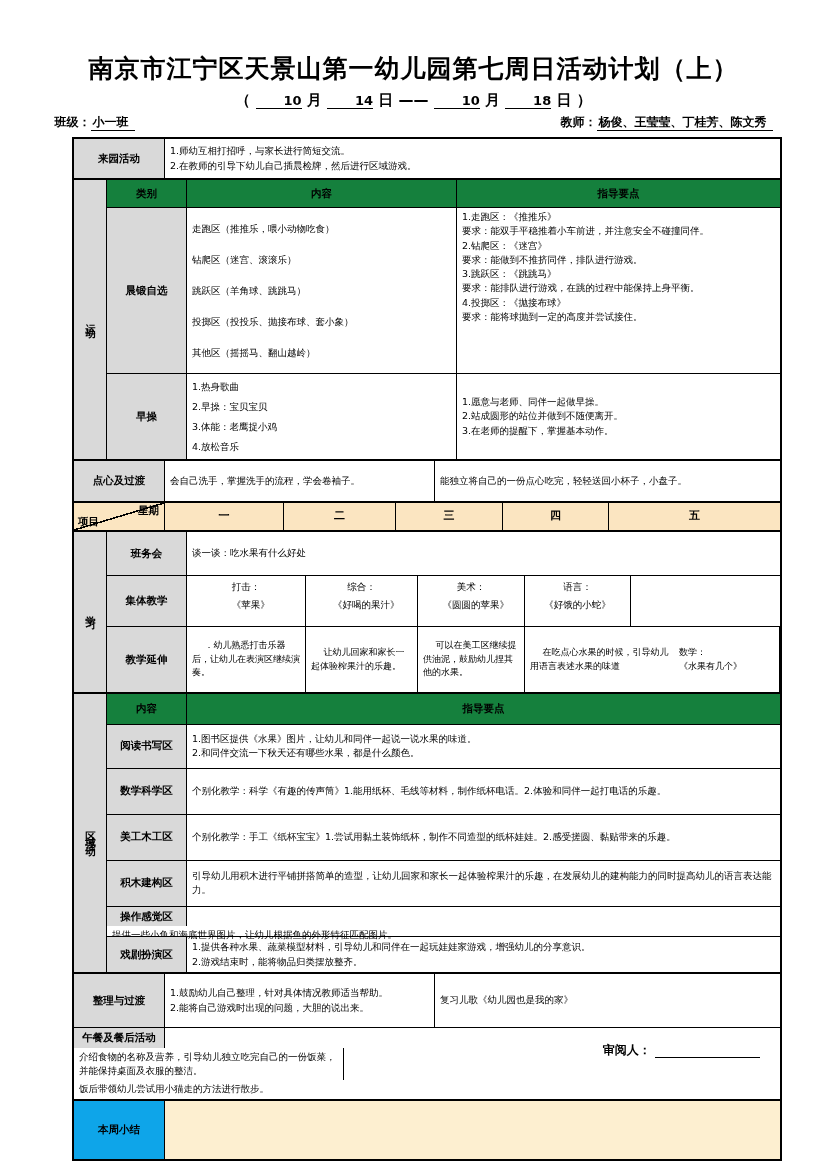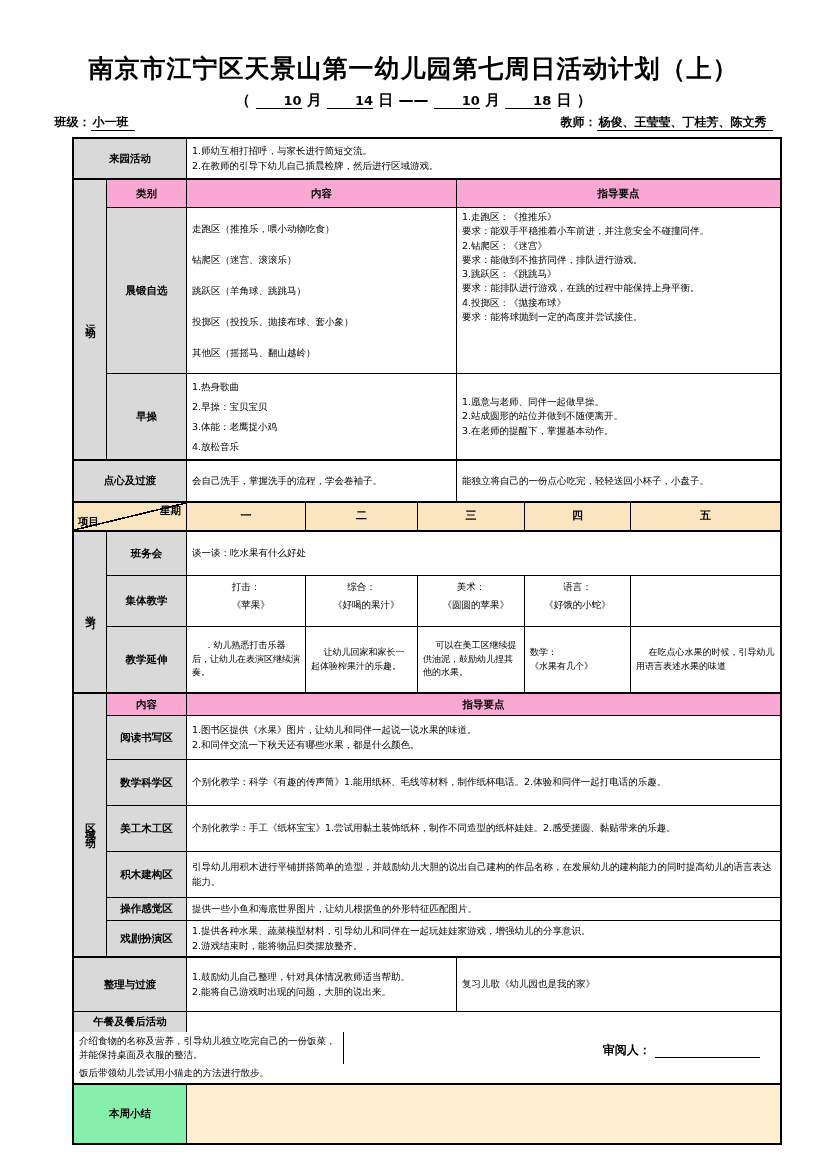--- a/index.html
+++ b/index.html
@@ -40,31 +40,31 @@
     border-right:1px solid #000;box-sizing:border-box;
     padding:2px 5px;display:flex;flex-direction:column;justify-content:center;
   }
   .cell.last{border-right:none;}
   .cell.top{justify-content:flex-start;}
   .lbl{
     background:#D9D9D9;align-items:center;text-align:center;
     font-size:10.5px;font-weight:bold;
   }
   .hdr{
-    background:#f9a8d4;align-items:center;text-align:center;
+    background:#15803d;align-items:center;text-align:center;
     font-size:10.5px;font-weight:bold;
   }
   .vert{
     writing-mode:vertical-lr;text-orientation:upright;
     letter-spacing:5px;justify-content:center;align-items:center;
     display:flex;flex-direction:row;
   }
   .w-a{width:33px;}
   .w-b{width:80px;}
-  .w-ab{width:113px;}
+  .w-ab{width:91px;}
   .w-c1{width:270px;}
   .w-c2{flex:1;}
   .w-full{flex:1;}
   .w-d1{width:119px;} .w-d2{width:112px;} .w-d3{width:107px;} .w-d4{width:106px;} .w-d5{flex:1;}
   .pre{white-space:pre-line;}
   .morning-content{line-height:31px;}
   .exercise-content{line-height:20px;}
   .lesson-cell{font-size:9.5px;line-height:1.9;text-align:center;}
   .ext-cell{font-size:9px;line-height:1.55;}
   .ext-cell.indent{text-indent:1.4em;}
@@ -89,21 +89,21 @@
   .h-snack{min-height:40px;}
   .h-week{height:27px;}
   .h-classmeet{min-height:43px;}
   .h-lessons{min-height:50px;}
   .h-ext{min-height:65px;}
   .h-reghdr{min-height:21px;}
   .h-reg1{min-height:43px;}
   .h-reg2{min-height:45px;}
   .h-reg3{min-height:45px;}
   .h-reg4{min-height:45px;}
-  .h-reg5{min-height:22px;}
+  .h-reg5{min-height:22px;flex-direction:column;}
   .h-reg6{min-height:35px;}
   .h-tidy{min-height:53px;}
   .h-lunch{min-height:45px;flex-direction:column;}
   .h-summary{min-height:58px;}
   .reviewer-line{
     position:absolute;right:67px;top:1042px;
     font-size:12px;font-weight:bold;
   }
   .reviewer-line .blank{
     display:inline-block;width:105px;border-bottom:1.5px solid #000;
@@ -216,23 +216,23 @@
         <div class="cell w-d3 pre top lesson-cell">美术：
 　《圆圆的苹果》</div>
         <div class="cell w-d4 pre top lesson-cell">语言：
 《好饿的小蛇》</div>
       </div>
       <div class="irow h-ext">
         <div class="cell lbl w-b">教学延伸</div>
         <div class="cell w-d1 pre ext-cell indent">．幼儿熟悉打击乐器后，让幼儿在表演区继续演奏。</div>
         <div class="cell w-d2 pre ext-cell indent">让幼儿回家和家长一起体验榨果汁的乐趣。</div>
         <div class="cell w-d3 pre ext-cell indent">可以在美工区继续提供油泥，鼓励幼儿捏其他的水果。</div>
+        <div class="cell last w-d5 pre ext-cell indent">在吃点心水果的时候，引导幼儿用语言表述水果的味道</div>
         <div class="cell w-d4 pre ext-cell">数学：
 《水果有几个》</div>
-        <div class="cell last w-d5 pre ext-cell indent">在吃点心水果的时候，引导幼儿用语言表述水果的味道</div>
       </div>
     </div>
   </div>
 
   <div class="sec">
     <div class="cell lbl vert w-a">区域活动</div>
     <div class="stack">
       <div class="irow h-reghdr">
         <div class="cell hdr w-b">内容</div>
         <div class="cell hdr last w-full">指导要点</div>
@@ -245,21 +245,21 @@
       <div class="irow h-reg2">
         <div class="cell lbl w-b">数学科学区</div>
         <div class="cell last w-full pre">个别化教学：科学《有趣的传声筒》1.能用纸杯、毛线等材料，制作纸杯电话。2.体验和同伴一起打电话的乐趣。</div>
       </div>
       <div class="irow h-reg3">
         <div class="cell lbl w-b">美工木工区</div>
         <div class="cell last w-full pre">个别化教学：手工《纸杯宝宝》1.尝试用黏土装饰纸杯，制作不同造型的纸杯娃娃。2.感受搓圆、黏贴带来的乐趣。</div>
       </div>
       <div class="irow h-reg4">
         <div class="cell lbl w-b">积木建构区</div>
-        <div class="cell last w-full pre">引导幼儿用积木进行平铺拼搭简单的造型，并鼓励幼儿大胆的说出自己建构的作品名称，在发展幼儿的建构能力的同时提高幼儿的语言表达能力。</div>
+        <div class="cell last w-full pre">引导幼儿用积木进行平铺拼搭简单的造型，让幼儿回家和家长一起体验榨果汁的乐趣，在发展幼儿的建构能力的同时提高幼儿的语言表达能力。</div>
       </div>
       <div class="irow h-reg5">
         <div class="cell lbl w-b">操作感觉区</div>
         <div class="cell last w-full pre">提供一些小鱼和海底世界图片，让幼儿根据鱼的外形特征匹配图片。</div>
       </div>
       <div class="irow h-reg6">
         <div class="cell lbl w-b">戏剧扮演区</div>
         <div class="cell last w-full pre">1.提供各种水果、蔬菜模型材料，引导幼儿和同伴在一起玩娃娃家游戏，增强幼儿的分享意识。
 2.游戏结束时，能将物品归类摆放整齐。</div>
       </div>
@@ -273,21 +273,21 @@
     <div class="cell last w-c2">复习儿歌《幼儿园也是我的家》</div>
   </div>
 
   <div class="sec h-lunch">
     <div class="cell lbl w-ab">午餐及餐后活动</div>
     <div class="cell w-c1 pre">介绍食物的名称及营养，引导幼儿独立吃完自己的一份饭菜，并能保持桌面及衣服的整洁。</div>
     <div class="cell last w-c2">饭后带领幼儿尝试用小猫走的方法进行散步。</div>
   </div>
 
   <div class="sec h-summary">
-    <div class="cell lbl w-ab summary-bg" style="background:#86efac;">本周小结</div>
+    <div class="cell lbl w-ab summary-bg" style="background:#0ea5e9;">本周小结</div>
     <div class="cell last w-full summary-bg"></div>
   </div>
 
 </div>
 
 <div class="reviewer-line">
   <span>审阅人：</span>
   <span class="blank">&nbsp;</span>
 </div>
 

